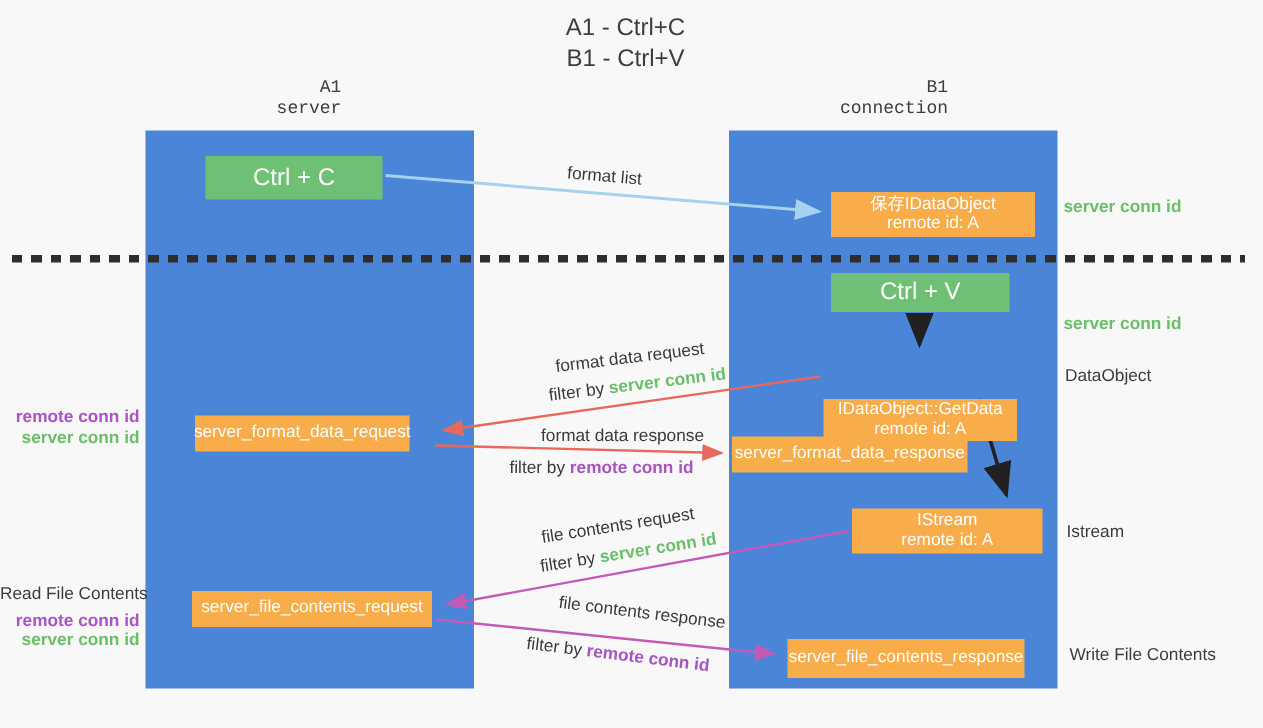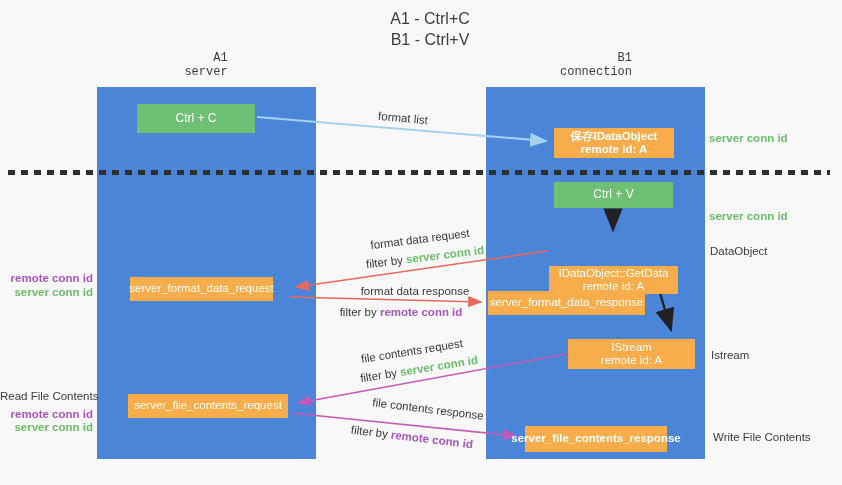--- a/index.html
+++ b/index.html
@@ -8,21 +8,20 @@
     background:#f8f8f9;
     font-family:"Liberation Sans", sans-serif;
     overflow:hidden;
   }
   .canvas{position:relative;width:842px;height:485px;}
 
   .title{
     position:absolute;left:417px;top:8px;transform:translateX(-50%);
     text-align:center;font-size:16px;line-height:21px;color:#3d3d3d;
     white-space:nowrap;
-    margin-left:13px;
   }
   .lane-header{
     position:absolute;top:51px;transform:translateX(-50%);
     text-align:right;font-size:12px;line-height:14px;color:#3d3d3d;
     white-space:nowrap;
     font-family:Liberation Mono, monospace;
   }
   .lane{
     position:absolute;top:87px;width:219px;height:372px;
     background:var(--lane-blue,#4a85d8);
@@ -33,21 +32,21 @@
     z-index:4;
   }
   svg.arrows{position:absolute;left:0;top:0;z-index:3;}
 
   .node{
     position:absolute;z-index:5;
     display:flex;flex-direction:column;align-items:center;justify-content:center;
     color:#ffffff;text-align:center;white-space:nowrap;
     font-size:11.5px;line-height:13.5px;
   }
-  .node.green{background:var(--box-green,#6fbf74);font-size:12px;}
+  .node.green{background:var(--box-green,#6fbf74);font-size:16px;}
   .node.orange{background:var(--box-orange,#f9ad4a);}
 
   .ann{
     position:absolute;z-index:6;white-space:nowrap;
     font-size:11.5px;color:#3a3a3a;
     transform-origin:center center;
   }
   .ann .green-id{color:var(--label-green,#6abf68);font-weight:bold;}
   .ann .purple-id{color:var(--label-purple,#a855c0);font-weight:bold;}
 
@@ -104,21 +103,21 @@
     <line x1="290" y1="297" x2="481" y2="302" stroke="#e9685c" stroke-width="1.6" marker-end="url(#ah-red)"></line>
     <line x1="652" y1="266" x2="671" y2="330" stroke="#212121" stroke-width="2.4" marker-end="url(#ah-black)"></line>
     <line x1="566" y1="354" x2="298" y2="403" stroke="#c45ab8" stroke-width="1.6" marker-end="url(#ah-magenta)"></line>
     <line x1="291" y1="413" x2="516" y2="436" stroke="#c45ab8" stroke-width="1.6" marker-end="url(#ah-magenta)"></line>
   </svg>
 
   <div class="node green" style="left:137px;top:104px;width:118px;height:29px;">
     <span>Ctrl + C</span>
   </div>
 
-  <div class="node orange" style="left:554px;top:128px;width:120px;height:30px;font-weight:bold;">
+  <div class="node orange" style="left:554px;top:128px;width:136px;height:30px;">
     <span>保存IDataObject</span>
     <span>remote id: A</span>
   </div>
 
   <div class="node green" style="left:554px;top:182px;width:119px;height:26px;">
     <span>Ctrl + V</span>
   </div>
 
   <div class="node orange" style="left:549px;top:237px;width:129px;height:28px;margin-top:29px;">
     <span>IDataObject::GetData</span>
@@ -135,21 +134,21 @@
 
   <div class="node orange" style="left:568px;top:339px;width:127px;height:30px;">
     <span>IStream</span>
     <span>remote id: A</span>
   </div>
 
   <div class="node orange" style="left:128px;top:394px;width:160px;height:24px;">
     <span>server_file_contents_request</span>
   </div>
 
-  <div class="node orange" style="left:525px;top:426px;width:142px;height:26px;font-weight:bold;">
+  <div class="node orange" style="left:525px;top:426px;width:158px;height:26px;">
     <span>server_file_contents_response</span>
   </div>
 
   <div class="ann" style="left:403px;top:118px;transform:translate(-50%,-50%) rotate(5deg);">format list</div>
 
   <div class="ann" style="left:420px;top:239px;transform:translate(-50%,-50%) rotate(-7deg);">format data request</div>
   <div class="ann" style="left:425px;top:257px;transform:translate(-50%,-50%) rotate(-7deg);">
     <span>filter by </span><span class="green-id">server conn id</span>
   </div>
 

